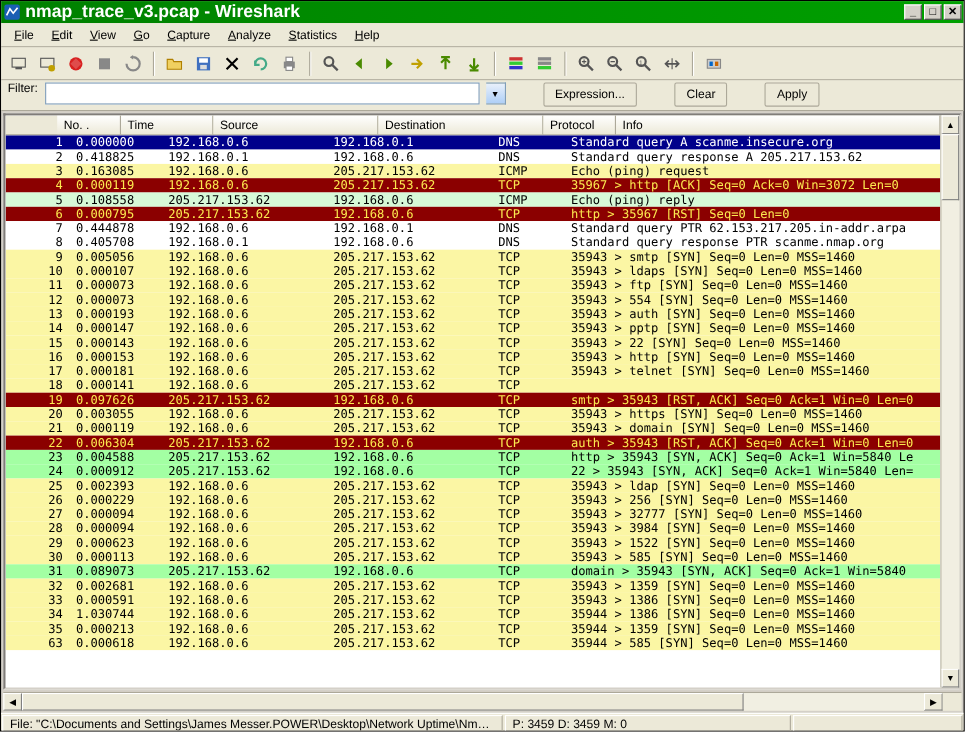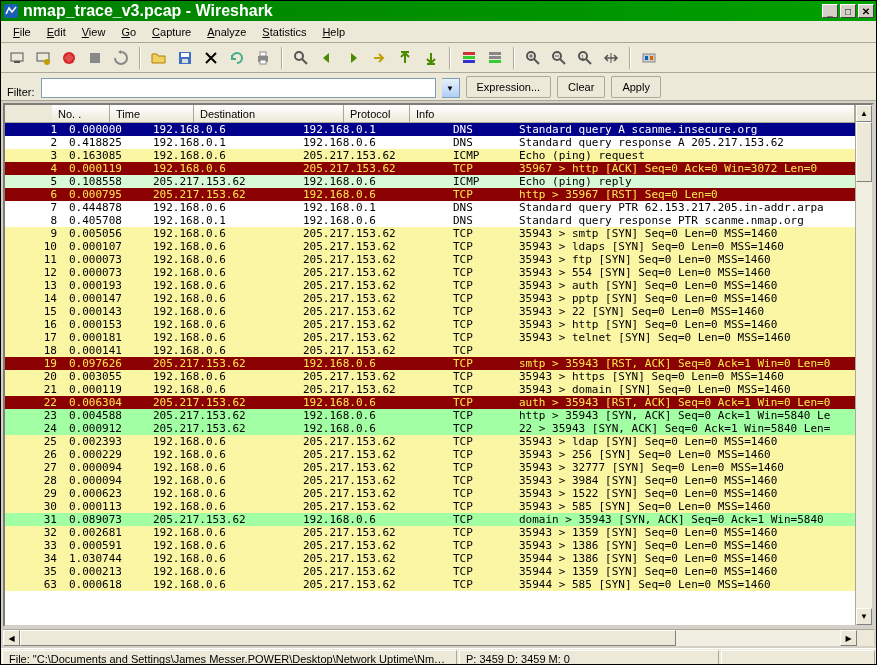--- a/index.html
+++ b/index.html
@@ -8,24 +8,24 @@
 .titlebar .icon { width: 16px; height: 16px; margin-right: 4px; display:flex;align-items:center;justify-content:center; }
 .titlebar .title { flex: 1; font-size: 16px; }
 .titlebar .winbtns { display: flex; gap: 2px; }
 .titlebar .winbtn { width: 16px; height: 14px; background: #d4d0c8; border: 1px solid #fff; border-right-color:#404040; border-bottom-color:#404040; display:flex; align-items:center; justify-content:center; font-size:10px; font-family: "Marlett", sans-serif; color:#000; }
 .menubar { background: #ece9d8; height: 22px; display: flex; align-items: center; padding: 0 4px; border-bottom: 1px solid #aca899; }
 .menubar .menu { padding: 2px 8px; cursor: default; }
 .menubar .menu span.u { text-decoration: underline; }
 .toolbar { background: #ece9d8; height: 30px; display: flex; align-items: center; padding: 2px 4px; border-bottom: 1px solid #aca899; gap:2px; }
 .toolbar .sep { width: 2px; height: 22px; border-left: 1px solid #aca899; border-right: 1px solid #fff; margin: 0 4px; }
 .tbtn { width: 24px; height: 24px; border: 1px solid transparent; display:flex; align-items:center; justify-content:center; cursor:pointer; }
-.filterbar { background: #ece9d8; height: 28px; display: flex; align-items: flex-end; padding: 2px 6px; gap: 6px; border-bottom: 1px solid #aca899; }
+.filterbar { background: #ece9d8; height: 28px; display: flex; align-items: flex-start; padding: 2px 6px; gap: 6px; border-bottom: 1px solid #aca899; }
 .filterbar label { font-size: 11px; }
 .filterbar .filter-input { flex: 0 0 395px; height: 20px; border: 1px solid #7f9db9; background: #fff; }
-.filterbar button { height: 22px; padding: 0 10px; background: #ece9d8; border: 1px solid #aca899; border-radius:2px; font-size: 11px; cursor:pointer; }
+.filterbar button { height: 22px; padding: 0 10px; background: #ece9d8; border: 1px solid #aca899; border-radius:2px; font-size: 11px; cursor:pointer;margin-left:28px; }
 .filterbar .dd { width: 18px; height: 20px; border: 1px solid #7f9db9; border-left:none; background: linear-gradient(#e9f0fb,#aecff7); display:flex;align-items:center;justify-content:center;font-size:8px;}
 .packetlist { height: 524px; display: flex; border: 2px inset #d4d0c8; margin: 2px; background:#fff; }
 .pl-inner { flex: 1; overflow: hidden; display:flex; flex-direction:column; }
 .hdr-row { display: flex; background: #ece9d8; border-bottom: 1px solid #aca899; height: 18px; padding-left: 47px; }
 .hdr-cell { border-right: 1px solid #aca899; padding: 2px 6px; font-size: 11px; overflow:hidden; white-space:nowrap; display:flex; align-items:center; cursor:pointer; background:linear-gradient(#fff,#ece9d8); }
 .rows { flex:1; overflow:hidden; font-family: "Lucida Console", "Consolas", monospace; font-size: 11px; line-height: 13px; }
 .prow { display: flex; height: 13px; }
 .pcell { padding: 0 6px; overflow:hidden; white-space:nowrap; text-overflow:clip; }
 .c-no { width: 58px; text-align: right; }
 .c-time { width: 84px; }
@@ -242,20 +242,21 @@
   <button>Expression...</button>
   <button>Clear</button>
   <button>Apply</button>
 </div>
 
 <div class="packetlist">
   <div class="pl-inner">
     <div class="hdr-row" id="hdr-row">
         <div class="hdr-cell c-no">No. .</div>
         <div class="hdr-cell c-time">Time</div>
+        <div class="hdr-cell c-src">Source</div>
         <div class="hdr-cell c-dst">Destination</div>
         <div class="hdr-cell c-proto">Protocol</div>
         <div class="hdr-cell c-info">Info</div>
       </div>
     <div class="rows" id="rows">
         <div class="prow r-sel">
           <div class="pcell c-no">1</div>
           <div class="pcell c-time">0.000000</div>
           <div class="pcell c-src">192.168.0.6</div>
           <div class="pcell c-dst">192.168.0.1</div>

